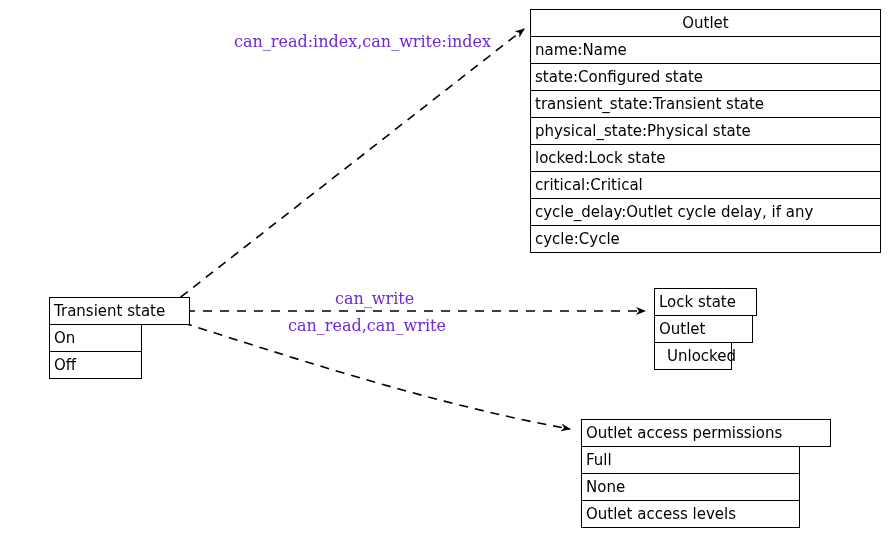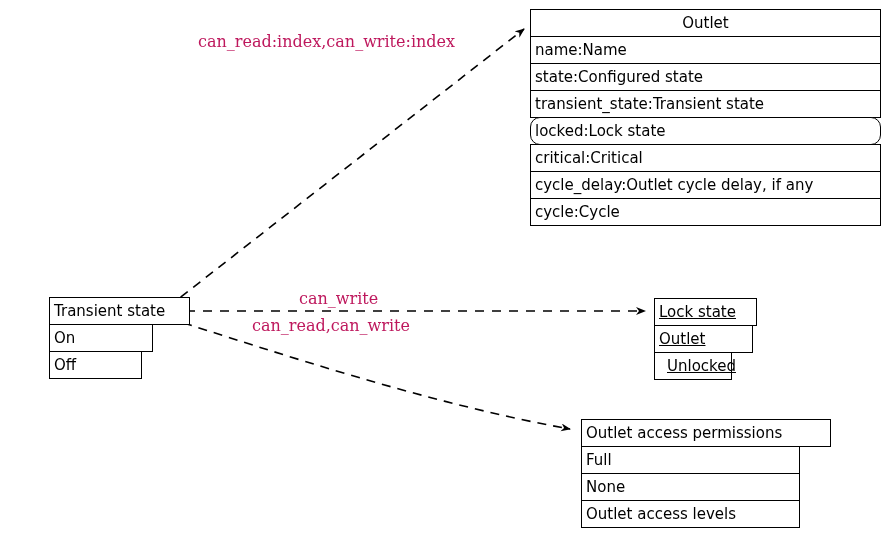--- a/index.html
+++ b/index.html
@@ -54,21 +54,22 @@
     justify-content: center;
     padding: 0 4px;
   }
   
   .edge-label {
     position: absolute;
     font-family: "DejaVu Serif", "Liberation Serif", serif;
     font-size: 16px;
     line-height: 1;
     white-space: nowrap;
-    color: #be185d;
+    color: #6d28d9;
+    margin-left: 36px;
   }
 </style>
 </head>
 <body>
 
 <div id="canvas">
 
   <svg class="edges" width="896" height="539" viewBox="0 0 896 539" xmlns="http://www.w3.org/2000/svg">
     <defs>
       <marker id="arrow-end" markerWidth="12" markerHeight="12" refX="9" refY="4" orient="auto" markerUnits="userSpaceOnUse">
@@ -96,33 +97,34 @@
 
   <div class="edge-label" style="left:299px; top:291px;">can_write</div>
 
   <div class="edge-label" style="left:252px; top:318px;">can_read,can_write</div>
 
   <div class="entity" style="left:530px; top:9px; width:337px;">
     <div class="cell head center" style="width:351px;">Outlet</div>
     <div class="cell" style="width:351px;">name:Name</div>
     <div class="cell" style="width:351px;">state:Configured state</div>
     <div class="cell" style="width:351px;">transient_state:Transient state</div>
-    <div class="cell" style="width:351px;border-radius:10px;">locked:Lock state</div>
+    <div class="cell" style="width:351px;">physical_state:Physical state</div>
+    <div class="cell" style="width:351px;">locked:Lock state</div>
     <div class="cell" style="width:351px;">critical:Critical</div>
     <div class="cell" style="width:351px;">cycle_delay:Outlet cycle delay, if any</div>
     <div class="cell" style="width:351px;">cycle:Cycle</div>
   </div>
 
   <div class="entity" style="left:17px; top:297px; width:141px;padding-left:32px;">
     <div class="cell head" style="width:141px;">Transient state</div>
-    <div class="cell" style="width:104px;">On</div>
+    <div class="cell" style="width:93px;">On</div>
     <div class="cell" style="width:93px;">Off</div>
   </div>
 
-  <div class="entity" style="left:654px; top:298px; width:103px;text-decoration:underline;">
+  <div class="entity" style="left:654px; top:288px; width:103px;">
     <div class="cell head" style="width:103px;">Lock state</div>
     <div class="cell" style="width:99px;">Outlet</div>
     <div class="cell" style="width:78px;padding-left:12px;">Unlocked</div>
   </div>
 
   <div class="entity" style="left:581px; top:419px; width:250px;">
     <div class="cell head" style="width:250px;">Outlet access permissions</div>
     <div class="cell" style="width:219px;">Full</div>
     <div class="cell" style="width:219px;">None</div>
     <div class="cell" style="width:219px;">Outlet access levels</div>

